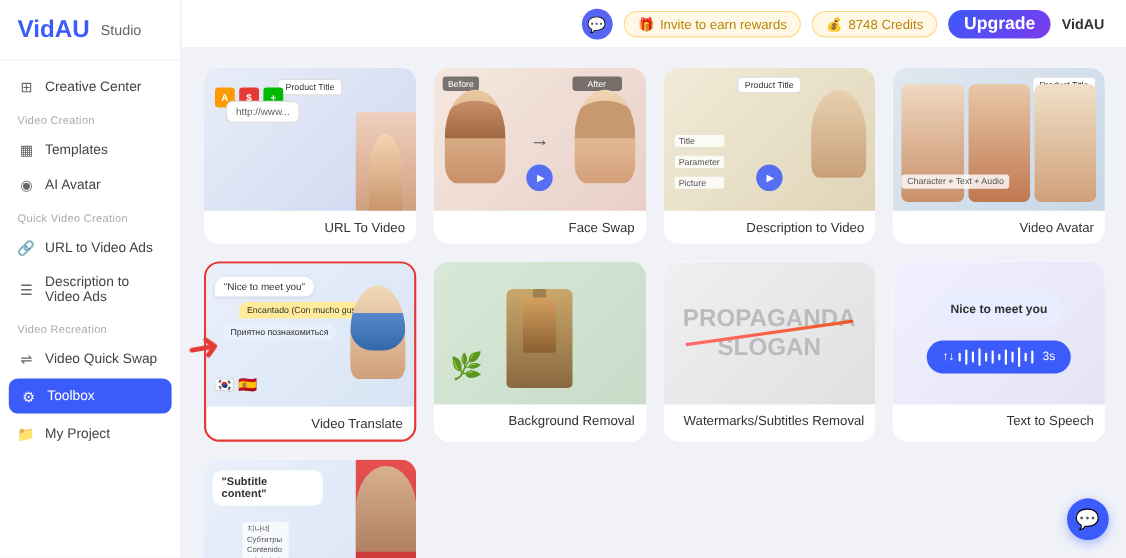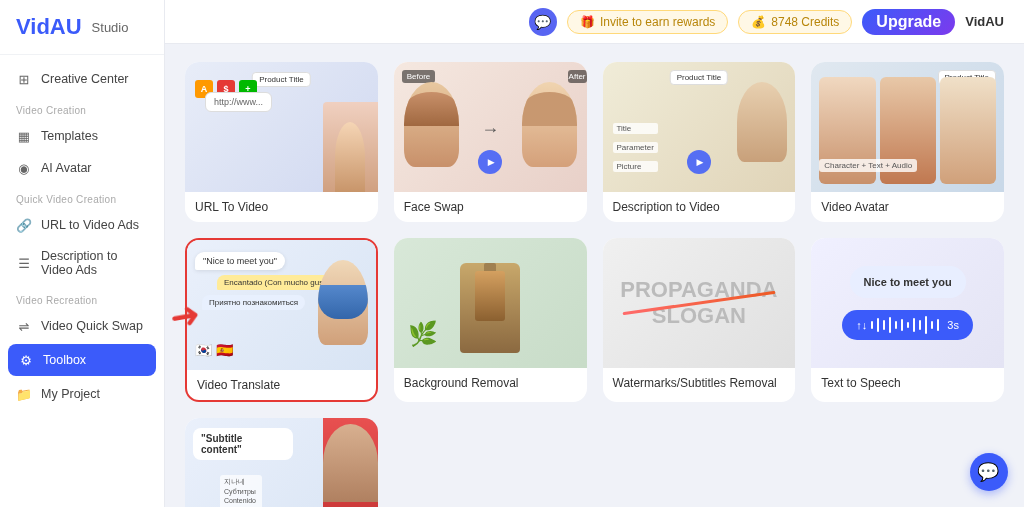--- a/index.html
+++ b/index.html
@@ -27,21 +27,21 @@
     .topbar-credits { background: #fff8e6; border: 1px solid #ffd97a; border-radius: 20px; padding: 4px 12px; font-size: 12px; color: #b8860b; display: flex; align-items: center; gap: 5px; }
     .topbar-upgrade { background: linear-gradient(135deg, #3b5bfa, #7c3aed); color: #fff; border-radius: 20px; padding: 4px 14px; font-size: 16px; font-weight: 600; cursor: pointer; border: none; }
     .topbar-user { font-size: 13px; font-weight: 600; color: #333; }
 
     
     .content { flex: 1; overflow-y: auto; padding: 18px 20px; }
     .cards-grid { display: grid; grid-template-columns: repeat(4, 1fr); gap: 16px; }
     .card { background: #fff; border-radius: 14px; overflow: hidden; cursor: pointer; transition: box-shadow 0.2s; }
     .card.highlighted { border: 2.5px solid #e53935; }
     .card-thumb { height: 130px; background: #e8edf8; display: flex; align-items: center; justify-content: center; position: relative; overflow: hidden; }
-    .card-label { padding: 8px 10px; font-size: 12px; color: #333; font-weight: 500; text-align: left; }
+    .card-label { padding: 8px 10px; font-size: 12px; color: #333; font-weight: 500; text-align: right; }
 
     
     .thumb-url { background: linear-gradient(135deg, #e8edf8, #d0d8f0); position: relative; }
     .thumb-face { background: linear-gradient(135deg, #f5e8e0, #e8d0c8); }
     .thumb-desc { background: linear-gradient(135deg, #f0ecd8, #e0d4b8); }
     .thumb-avatar { background: linear-gradient(135deg, #e0e8f0, #c8d8e8); }
     .thumb-translate { background: linear-gradient(135deg, #eaf0fb, #d8e4f4); }
     .thumb-bg { background: linear-gradient(135deg, #d8e8d8, #c8dcc8); }
     .thumb-watermark { background: linear-gradient(135deg, #f0f0f0, #e0e0e0); }
     .thumb-tts { background: linear-gradient(135deg, #f0f0ff, #e4e4f4); }
@@ -52,21 +52,21 @@
 
     
     .url-box { background: #fff; border-radius: 6px; padding: 4px 8px; font-size: 9px; color: #666; border: 1px solid #ddd; position: absolute; left: 20px; top: 30px; }
     .product-badge { background: #fff; border-radius: 4px; padding: 2px 6px; font-size: 8px; color: #333; border: 1px solid #ddd; position: absolute; top: 10px; left: 50%; transform: translateX(-50%); }
     .shop-icons { display: flex; gap: 4px; position: absolute; top: 18px; left: 10px; }
     .shop-icon { width: 18px; height: 18px; border-radius: 3px; background: #f90; display: flex; align-items: center; justify-content: center; font-size: 9px; color: #fff; font-weight: bold; }
     .shop-icon2 { background: #e53935; }
 
     
     .face-label { position: absolute; top: 8px; left: 8px; background: rgba(0,0,0,0.5); color: #fff; font-size: 8px; padding: 2px 5px; border-radius: 3px; }
-    .face-label2 { position: absolute; top: 8px; right: 0; background: rgba(0,0,0,0.5); color: #fff; font-size: 8px; padding: 2px 1px; border-radius: 3px; }
+    .face-label2 { position: absolute; top: 8px; right: 22px; background: rgba(0,0,0,0.5); color: #fff; font-size: 8px; padding: 2px 14px; border-radius: 3px; }
 
     
     .desc-product-title { position: absolute; top: 8px; left: 50%; transform: translateX(-50%); background: #fff; border-radius: 4px; padding: 2px 6px; font-size: 8px; color: #333; border: 1px solid #ddd; white-space: nowrap; }
     .desc-labels { position: absolute; bottom: 20px; display: flex; flex-direction: column; gap: 8px; left: 10px; }
     .desc-label-item { font-size: 8px; color: #555; background: rgba(255,255,255,0.8); padding: 1px 4px; border-radius: 2px; }
 
     
     .avatar-product-title { position: absolute; top: 8px; right: 8px; background: #fff; border-radius: 4px; padding: 2px 6px; font-size: 8px; color: #333; border: 1px solid #ddd; }
     .avatar-char-label { position: absolute; bottom: 20px; left: 8px; font-size: 8px; color: #555; background: rgba(255,255,255,0.8); padding: 2px 5px; border-radius: 3px; }
 

